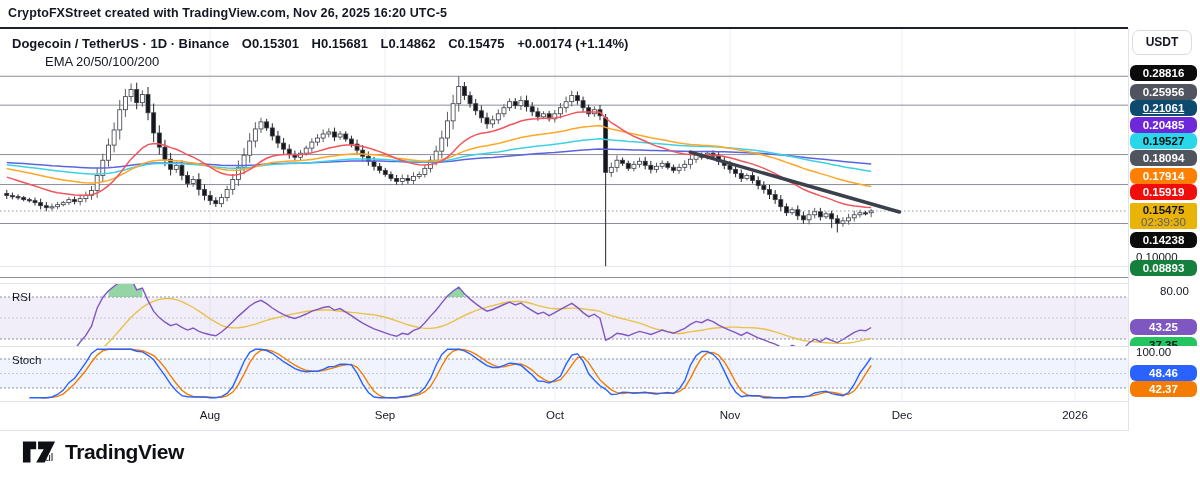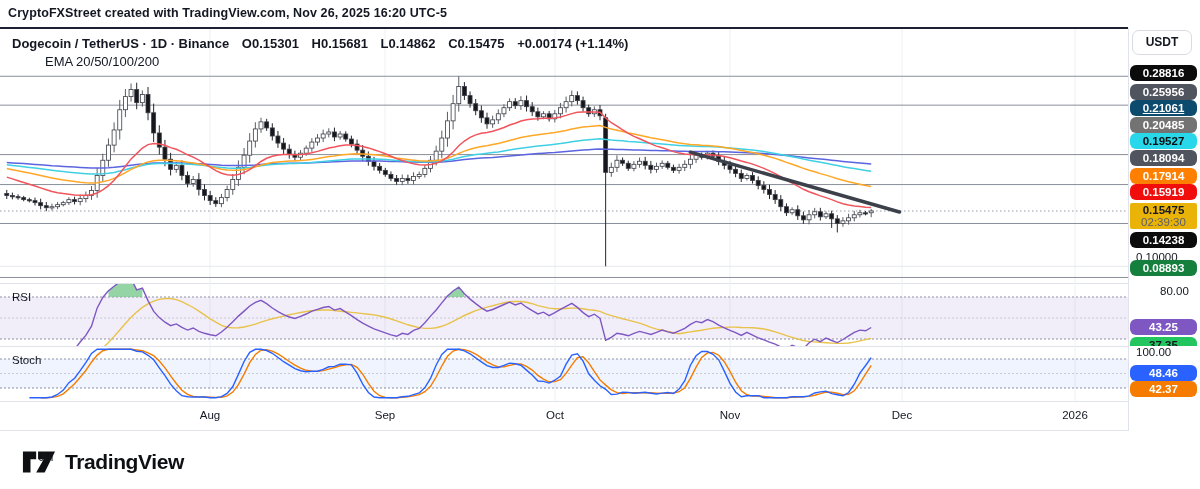--- a/index.html
+++ b/index.html
@@ -16,21 +16,21 @@
   #chart-svg { position:absolute; left:0; top:0; z-index:1; }
   #scale-col { position:absolute; left:1129px; top:28px; width:71px; height:403px; background:#fff; z-index:4; }
   .scale-pane { position:absolute; left:0; width:71px; overflow:hidden; }
   .plabel { position:absolute; left:1px; width:67px; height:16px; line-height:16px; border-radius:6px; font-size:11.5px; font-weight:600; text-align:center; }
   .plain-label { position:absolute; left:7px; font-size:11.5px; font-weight:400; color:#131722; }
   .pricebox { position:absolute; left:1px; width:67px; border-radius:2px; background:#eab308; text-align:center; font-size:11.5px; font-weight:600; padding:1px 0; }
   .pricebox .cd { font-weight:400; color:#5A5E6B; }
   #usdt-btn { position:absolute; left:1132px; top:30px; width:60px; height:25px; border:1.5px solid #D8DBE3; border-radius:7px; background:#fff; font-size:12px; font-weight:600; text-align:center; line-height:22px; z-index:6; cursor:pointer; }
   #time-axis { position:absolute; left:0; top:403px; width:1128px; height:27px; z-index:3; }
   .taxis-label { position:absolute; top:6px; transform:translateX(-50%); font-size:11.5px; font-weight:500; }
-  #footer-logo { position:absolute; left:22px; top:449px; display:flex; align-items:center; gap:9px; }
+  #footer-logo { position:absolute; left:22px; top:439px; display:flex; align-items:center; gap:9px; }
   #footer-logo .brand-text { font-size:21px; font-weight:800; letter-spacing:-0.4px; color:#0F1014; }
 </style>
 </head>
 <body>
 
 <div id="stage">
 
   <div id="credit">CryptoFXStreet created with TradingView.com, Nov 26, 2025 16:20 UTC-5</div>
   <div id="top-border"></div>
 
@@ -422,21 +422,21 @@
   <div class="pane-label" style="top:354px">Stoch</div>
 
   <div id="usdt-btn">USDT</div>
 
   <div id="scale-col">
     <div class="scale-pane" id="scale-main" style="top:0; height:255px">
         <div class="plain-label" style="top: 223px;">0.10000</div>
         <div class="plabel" style="top: 37px; background: rgb(11, 11, 11); color: rgb(255, 255, 255);">0.28816</div>
         <div class="plabel" style="top: 56px; background: rgb(80, 84, 95); color: rgb(255, 255, 255);">0.25956</div>
         <div class="plabel" style="top: 72px; background: #0c4a6e; color: rgb(255, 255, 255); text-decoration: underline;">0.21061</div>
-        <div class="plabel" style="top: 89px; background: #737373; color: rgb(255, 255, 255);">0.20485</div>
+        <div class="plabel" style="top: 89px; background: #6d28d9; color: rgb(255, 255, 255);">0.20485</div>
         <div class="plabel" style="top: 105px; background: rgb(40, 215, 233); color: rgb(11, 11, 11);">0.19527</div>
         <div class="plabel" style="top: 122px; background: rgb(80, 84, 95); color: rgb(255, 255, 255);">0.18094</div>
         <div class="plabel" style="top: 140px; background: rgb(255, 128, 0); color: rgb(255, 255, 255);">0.17914</div>
         <div class="plabel" style="top: 156px; background: rgb(242, 13, 13); color: rgb(255, 255, 255);">0.15919</div>
         <div class="plabel" style="top: 204px; background: rgb(11, 11, 11); color: rgb(255, 255, 255);">0.14238</div>
         <div class="plabel" style="top: 232px; background: #15803d; color: rgb(255, 255, 255);">0.08893</div>
         <div class="pricebox" style="top: 175px;">
           <div>0.15475</div>
           <div class="cd">02:39:30</div>
         </div>

